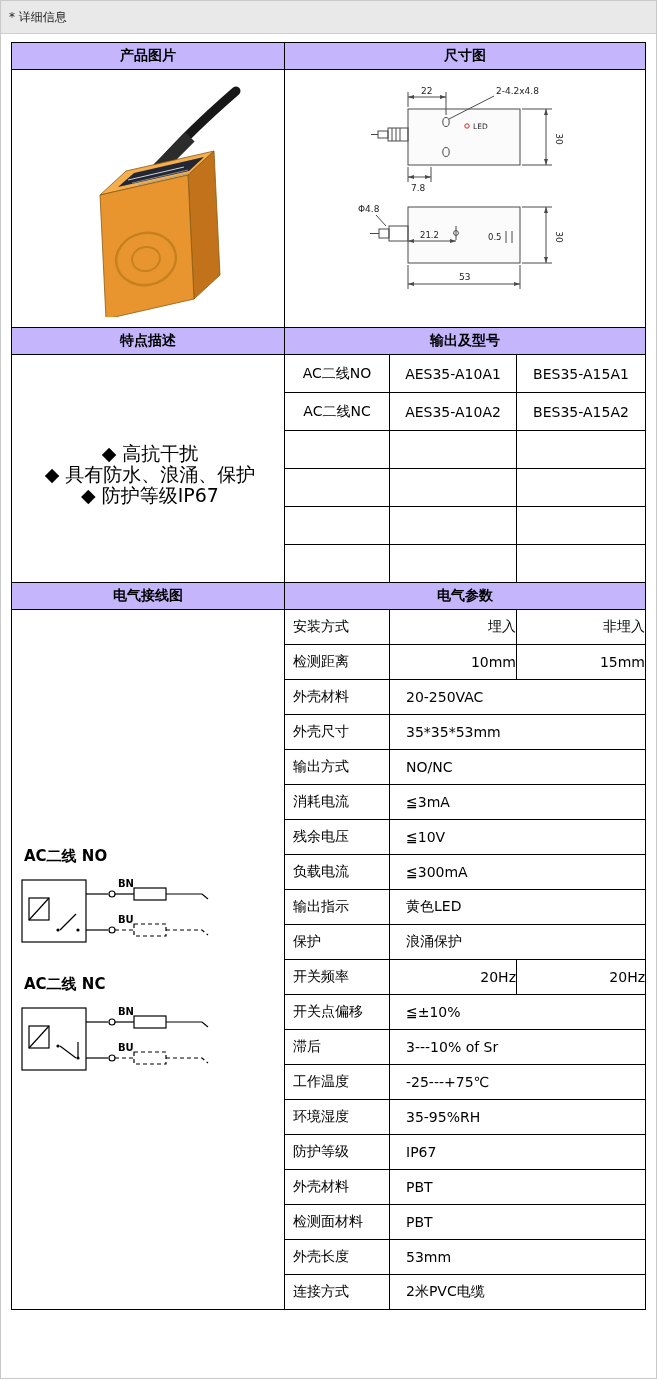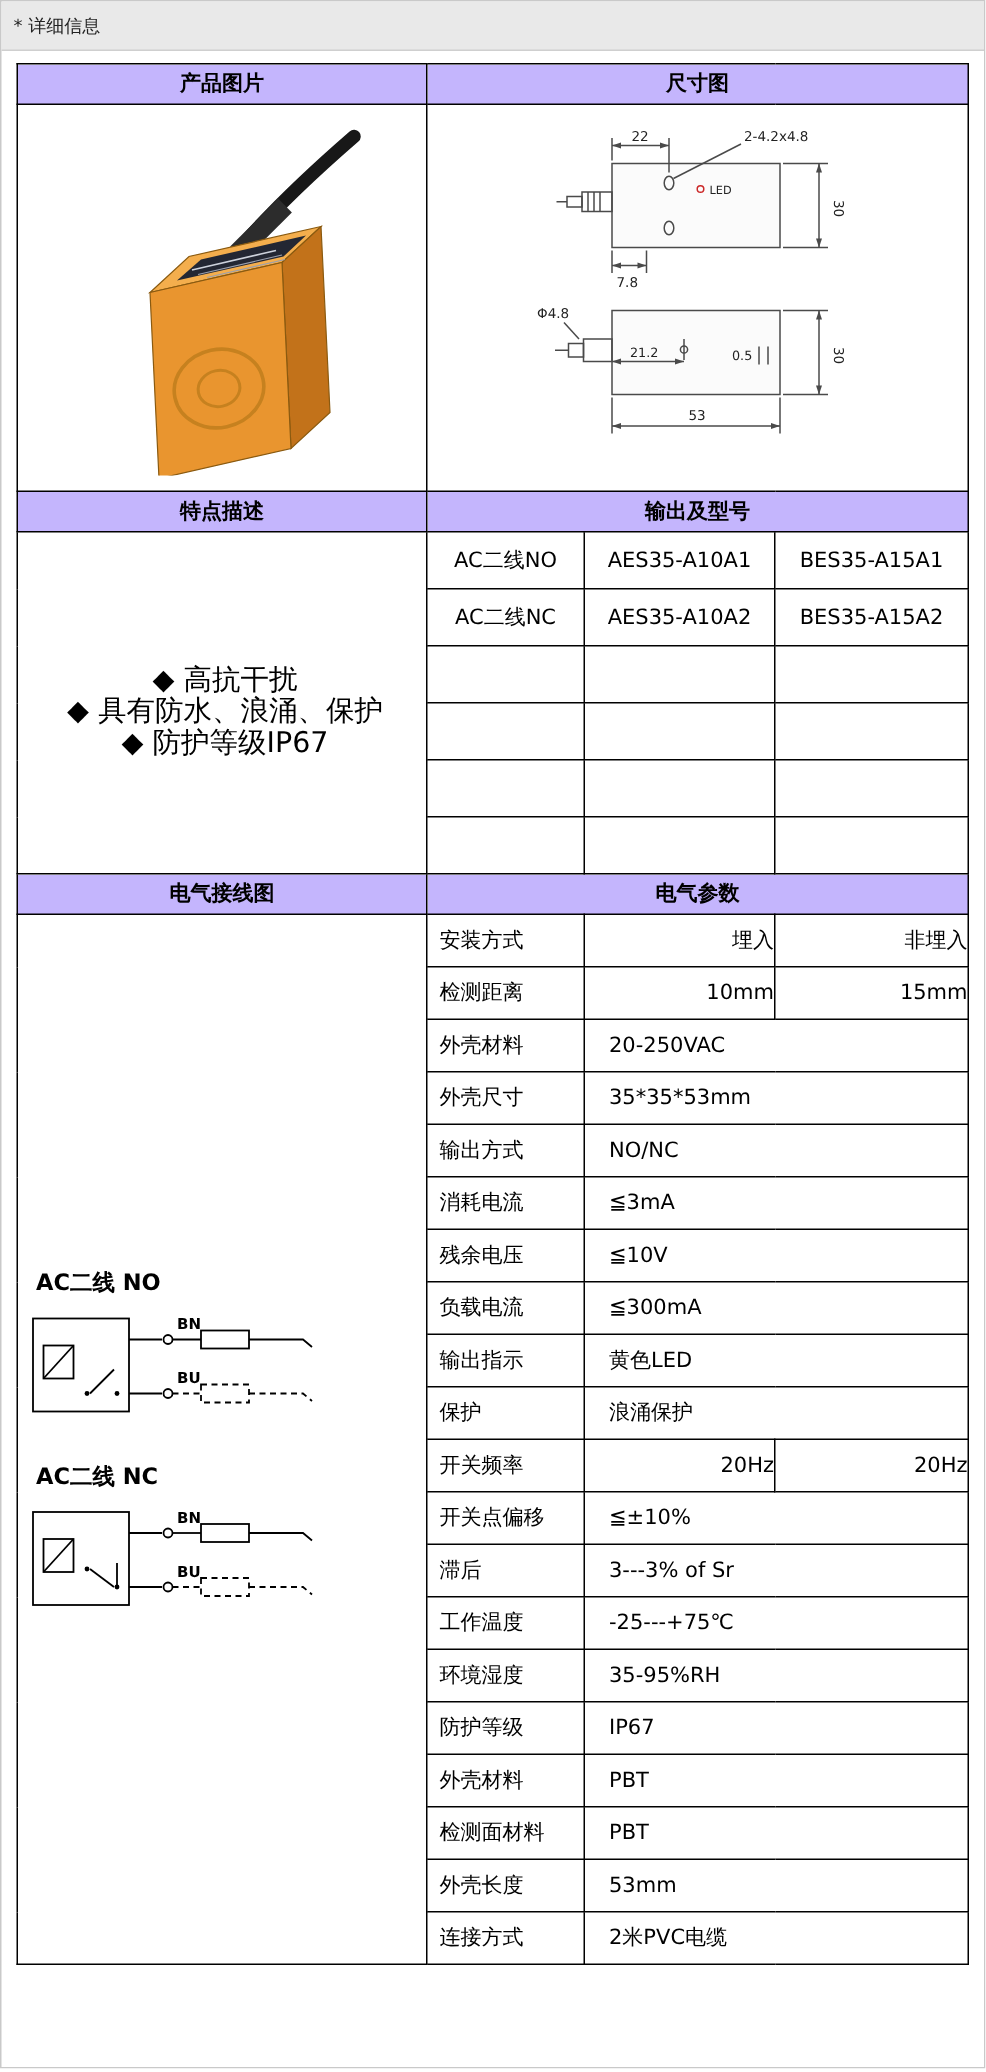--- a/index.html
+++ b/index.html
@@ -310,21 +310,21 @@
         <td class="plabel">开关频率</td>
         <td class="pval-c">20Hz</td>
         <td class="pval-c">20Hz</td>
       </tr>
       <tr class="prow">
         <td class="plabel">开关点偏移</td>
         <td class="pval-s" colspan="2">≦±10%</td>
       </tr>
       <tr class="prow">
         <td class="plabel">滞后</td>
-        <td class="pval-s" colspan="2">3---3% of Sr</td>
+        <td class="pval-s" colspan="2">3---10% of Sr</td>
       </tr>
       <tr class="prow">
         <td class="plabel">工作温度</td>
         <td class="pval-s" colspan="2">-25---+75℃</td>
       </tr>
       <tr class="prow">
         <td class="plabel">环境湿度</td>
         <td class="pval-s" colspan="2">35-95%RH</td>
       </tr>
       <tr class="prow">

